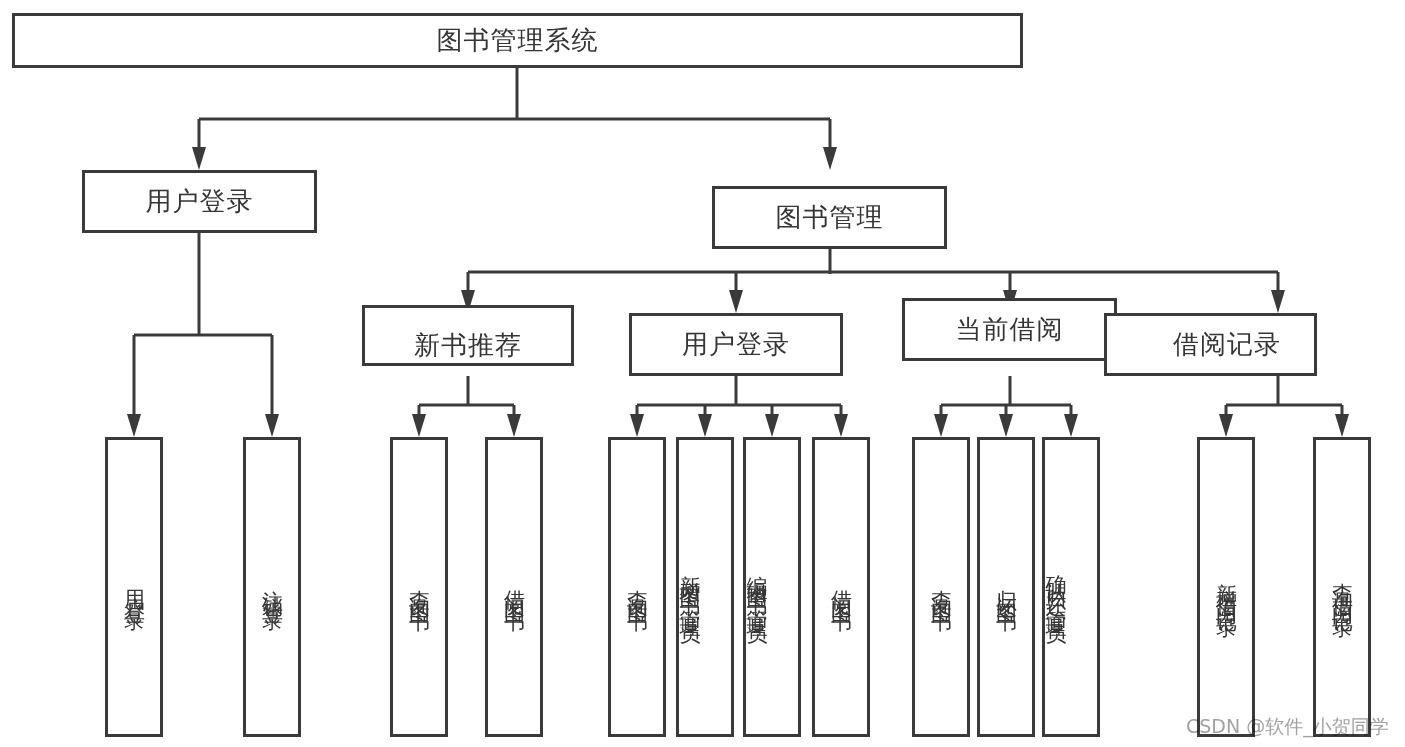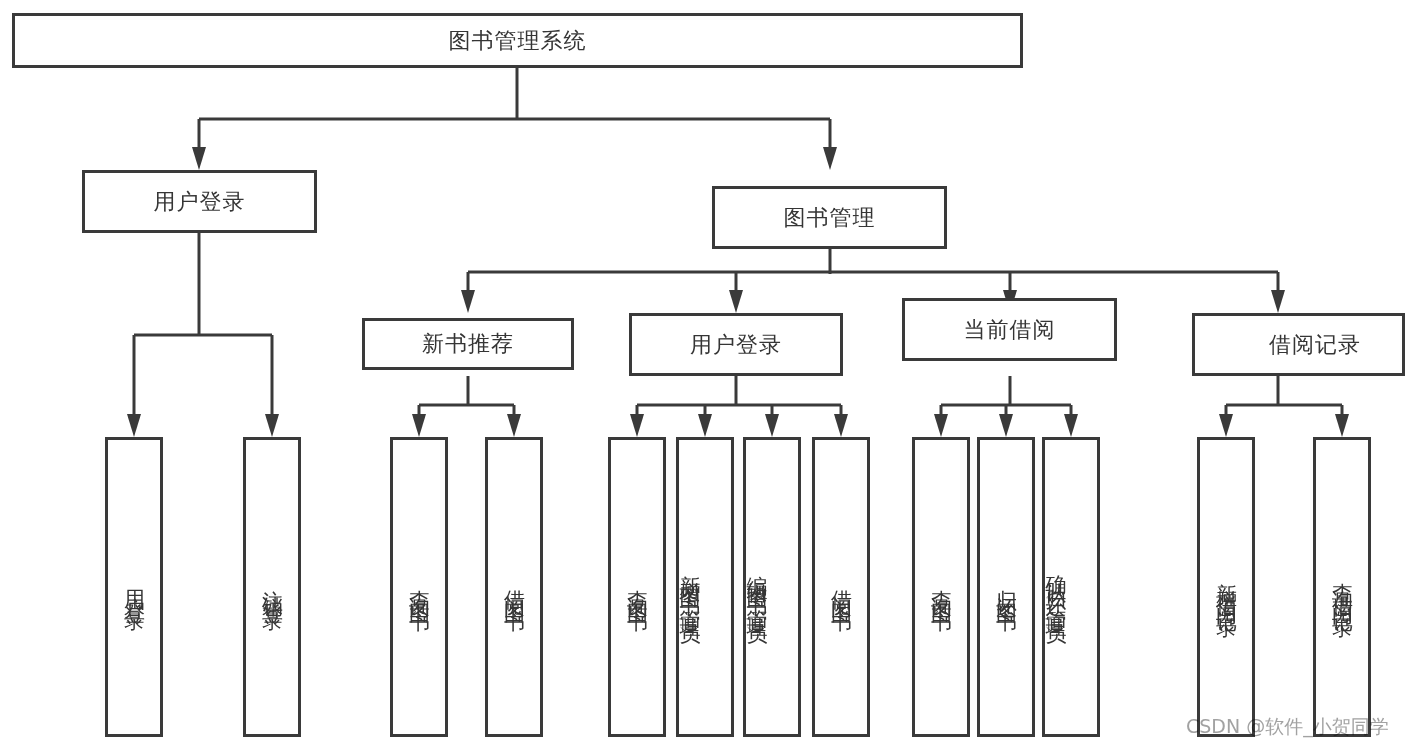--- a/index.html
+++ b/index.html
@@ -22,21 +22,21 @@
     z-index: 1;
   }
   .hbox {
     position: absolute;
     box-sizing: border-box;
     border: 3px solid #3a3a3a;
     background: #ffffff;
     display: flex;
     align-items: center;
     justify-content: center;
-    font-size: 22px;
+    font-size: 26px;
     color: #353535;
     z-index: 2;
     letter-spacing: 1px;
   }
   .vbox {
     position: absolute;
     box-sizing: border-box;
     top: 437px;
     height: 300px;
     width: 58px;
@@ -135,30 +135,30 @@
     <span>图书管理系统</span>
   </div>
 
   <div class="hbox" style="left:82px; top:170px; width:235px; height:63px;">
     <span>用户登录</span>
   </div>
   <div class="hbox" style="left:712px; top:186px; width:235px; height:63px;">
     <span>图书管理</span>
   </div>
 
-  <div class="hbox" style="left:362px; top:318px; width:212px; height:52px;">
+  <div class="hbox" style="left:362px; top:305px; width:212px; height:61px;align-items:flex-end;">
     <span>新书推荐</span>
   </div>
   <div class="hbox" style="left:629px; top:313px; width:214px; height:63px;">
     <span>用户登录</span>
   </div>
   <div class="hbox" style="left:902px; top:298px; width:215px; height:63px;">
     <span>当前借阅</span>
   </div>
-  <div class="hbox" style="left:1192px; top:313px; width:213px; height:63px;padding-left:33px;">
+  <div class="hbox" style="left:1104px; top:313px; width:213px; height:63px;padding-left:33px;">
     <span>借阅记录</span>
   </div>
 
   <div class="vbox" style="left:105px;">
     <span class="vtext">用户登录</span>
   </div>
   <div class="vbox" style="left:243px;">
     <span class="vtext">注销登录</span>
   </div>
   <div class="vbox" style="left:390px;">

